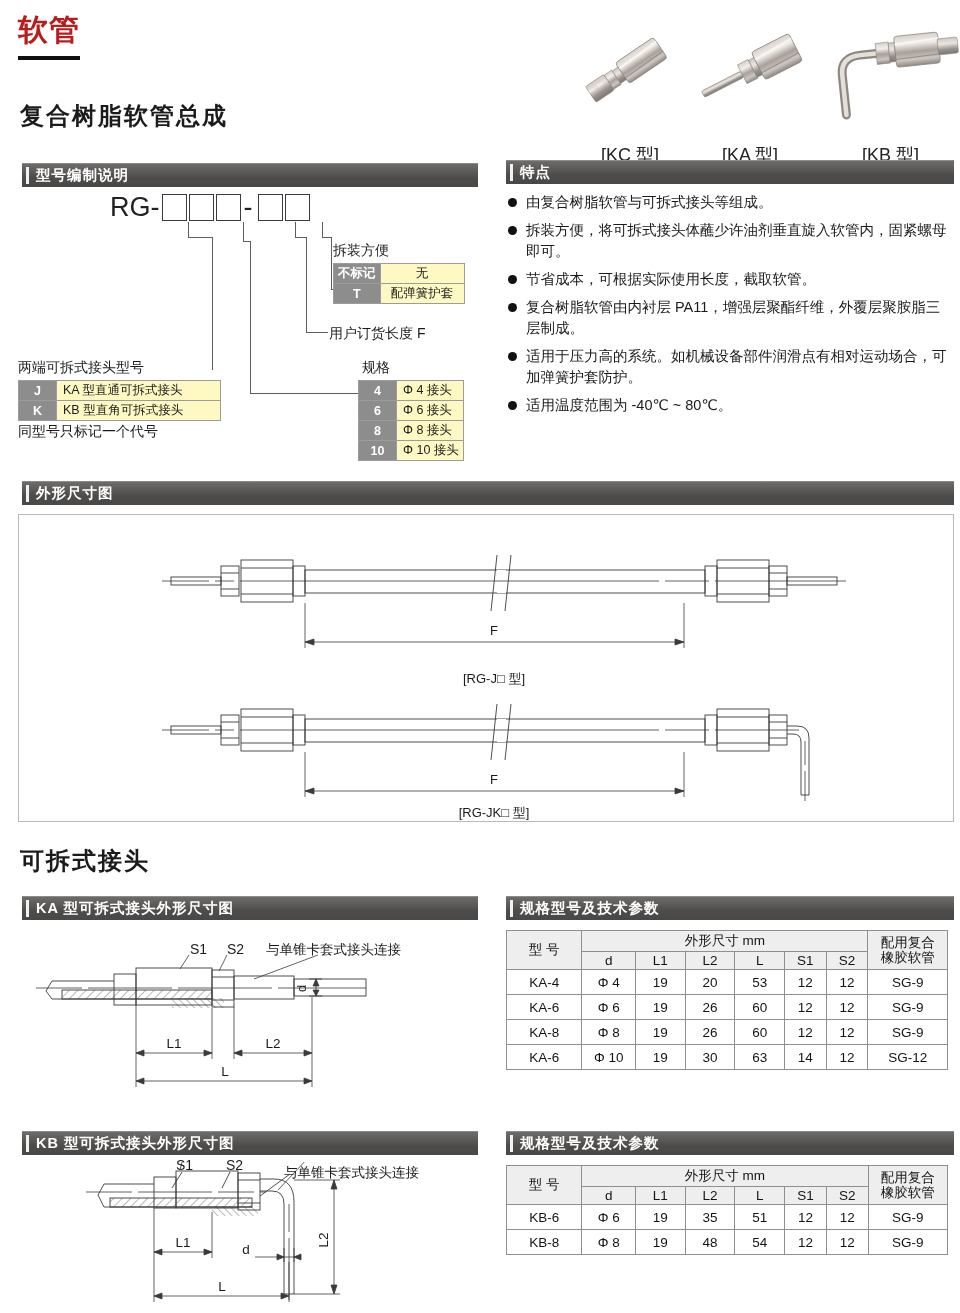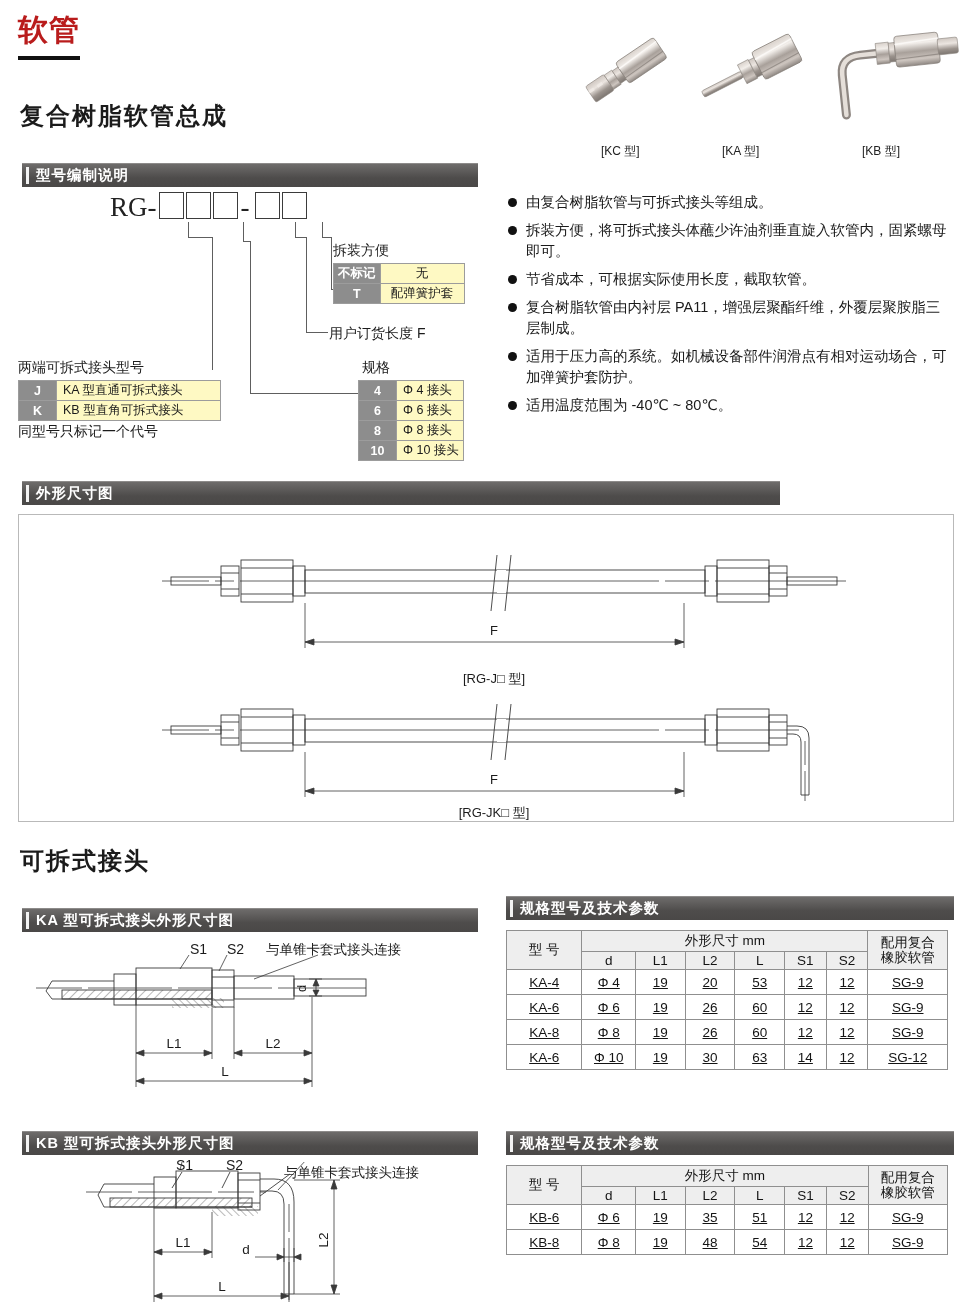--- a/index.html
+++ b/index.html
@@ -50,22 +50,22 @@
   }
   .bar::before{
     content:""; position:absolute; left:4px; top:3px; bottom:3px; width:3px;
     background:#f2f2f2;
   }
   .bar span{ position:relative; top:-0.5px; }
 
   
   .code-line {
     position:absolute; left:110px; top:192px;
-    display:flex; align-items:flex-start;
-    font-family:Liberation Serif, serif;
+    display:flex; align-items:center;
+    font-family:Liberation Sans, sans-serif;
   }
   .code-rg {
     font-size:27px; letter-spacing:0px; color:#222; line-height:30px;
     font-weight:400;
   }
   .code-box {
     width:25px; height:27px; border:1.4px solid #3b3b3b; background:#fff;
     margin-left:2px;
   }
   .code-dash{ font-size:27px; color:#222; line-height:30px; margin:0 3px; }
@@ -101,40 +101,40 @@
   .feat-row { display:flex; margin-bottom:7px; }
   .feat-bullet {
     width:9px; height:9px; border-radius:50%; background:#111;
     flex:0 0 9px; margin-top:6px; margin-right:9px;
   }
   .feat-txt { font-size:14.5px; line-height:21px; color:#1b1b1b; }
 
   
   .photo-wrap{ position:absolute; }
   .photo-cap{
-    position:absolute; font-size:12px; color:#222; white-space:nowrap;text-align:center;
+    position:absolute; font-size:18px; color:#222; white-space:nowrap;text-align:center;
   }
 
   
   .frame {
     position:absolute; border:1px solid #b9b9b9; background:#fff;
   }
 
   
   .spec { position:absolute; border-collapse:collapse; background:#fff; }
   .spec th, .spec td{
     border:1px solid #8f8f8f;
     font-size:13.5px;
     text-align:center;
     color:#141414;
     font-weight:normal;
     padding:1px 0;
   }
   .spec thead th{ background:#eeeeee; }
-  .spec tbody td{ height:25px;text-decoration:underline; }
+  .spec tbody td{ height:25px; }
 
   .draw-svg{ position:absolute; }
   text{ font-family:"Liberation Sans",sans-serif; }
 </style>
 </head>
 <body>
 
 <div class="page">
 
   <div class="main-title">软管</div>
@@ -280,20 +280,23 @@
       <td class="key">8</td>
       <td class="val left">Φ 8 接头</td>
     </tr>
     <tr>
       <td class="key">10</td>
       <td class="val left">Φ 10 接头</td>
     </tr>
   </tbody>
     </table>
 
+  <div class="bar" style="left:506px; top:160px; width:448px;">
+    <span>特点</span>
+  </div>
   <div class="feat">
     <div class="feat-row">
       <div class="feat-bullet"></div>
       <div class="feat-txt">由复合树脂软管与可拆式接头等组成。</div>
     </div>
     <div class="feat-row">
       <div class="feat-bullet"></div>
       <div class="feat-txt">拆装方便，将可拆式接头体蘸少许油剂垂直旋入软管内，固紧螺母即可。</div>
     </div>
     <div class="feat-row">
@@ -307,21 +310,21 @@
     <div class="feat-row">
       <div class="feat-bullet"></div>
       <div class="feat-txt">适用于压力高的系统。如机械设备部件润滑点有相对运动场合，可加弹簧护套防护。</div>
     </div>
     <div class="feat-row">
       <div class="feat-bullet"></div>
       <div class="feat-txt">适用温度范围为 -40℃ ~ 80℃。</div>
     </div>
   </div>
 
-  <div class="bar" style="left:22px; top:481px; width:758px;">
+  <div class="bar" style="left:22px; top:481px; width:932px;">
     <span>外形尺寸图</span>
   </div>
 
   <div class="frame" style="left:18px; top:514px; width:936px; height:308px;">
     <svg class="draw-svg" style="left:0; top:0;" width="936" height="308" viewBox="0 0 936 308">
       <g stroke="#3a3a3a" fill="none" stroke-width="0.9">
 
         <rect x="152" y="62" width="50" height="8"></rect>
 
         <rect x="202" y="51" width="18" height="30"></rect>
@@ -396,21 +399,21 @@
         <path d="M286 276 L295 273 L295 279 Z" fill="#3a3a3a"></path>
         <path d="M665 276 L656 273 L656 279 Z" fill="#3a3a3a"></path>
       </g>
       <text x="475" y="269" font-size="13" fill="#1b1b1b" text-anchor="middle">F</text>
       <text x="475" y="302" font-size="13" fill="#1b1b1b" text-anchor="middle">[RG-JK□ 型]</text>
     </svg>
   </div>
 
   <div class="section-title-big" style="left:20px; top:845px;">可拆式接头</div>
 
-  <div class="bar" style="left:22px; top:896px; width:456px;margin-top:12px;">
+  <div class="bar" style="left:22px; top:896px; width:456px;">
     <span>KA 型可拆式接头外形尺寸图</span>
   </div>
 
   <svg class="draw-svg" style="left:22px; top:935px;" width="460" height="175" viewBox="0 0 460 175">
 
     <defs>
       <pattern id="hatchA" width="6" height="6" patternTransform="rotate(45)" patternUnits="userSpaceOnUse">
         <line x1="0" y1="0" x2="0" y2="6" stroke="#3a3a3a" stroke-width="0.7"></line>
       </pattern>
       <pattern id="hatchB" width="5" height="5" patternTransform="rotate(-45)" patternUnits="userSpaceOnUse">

